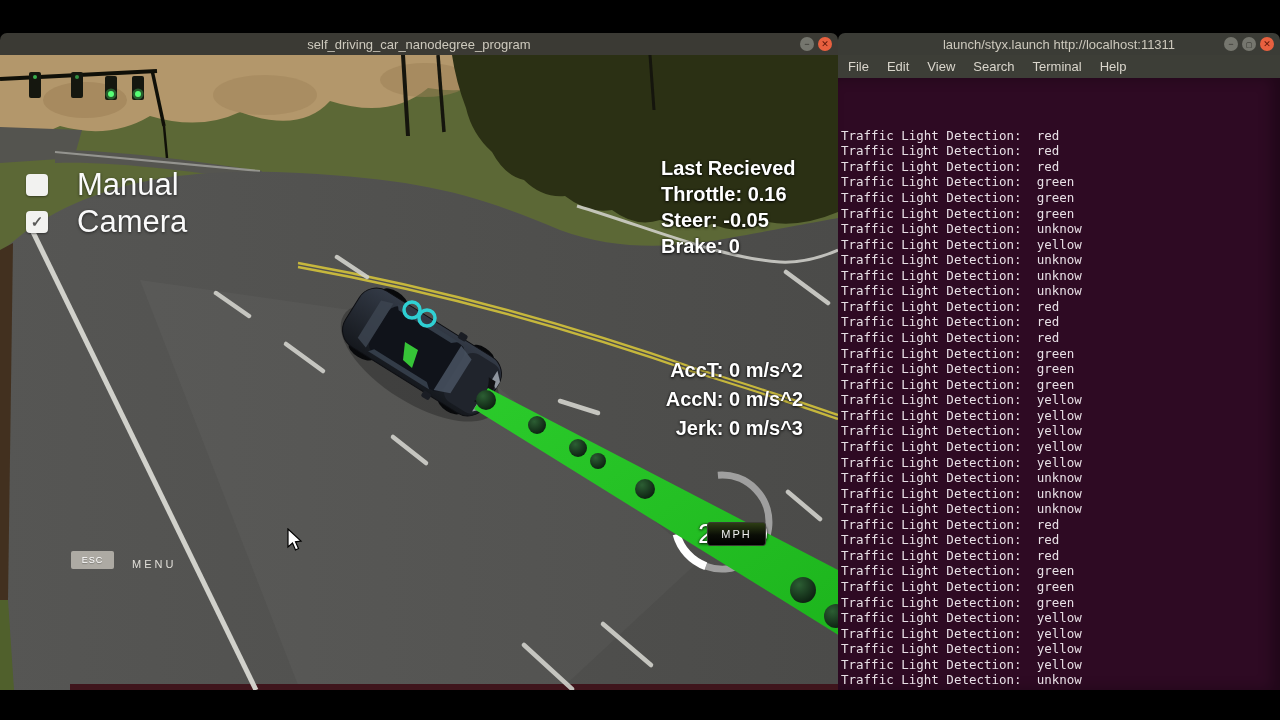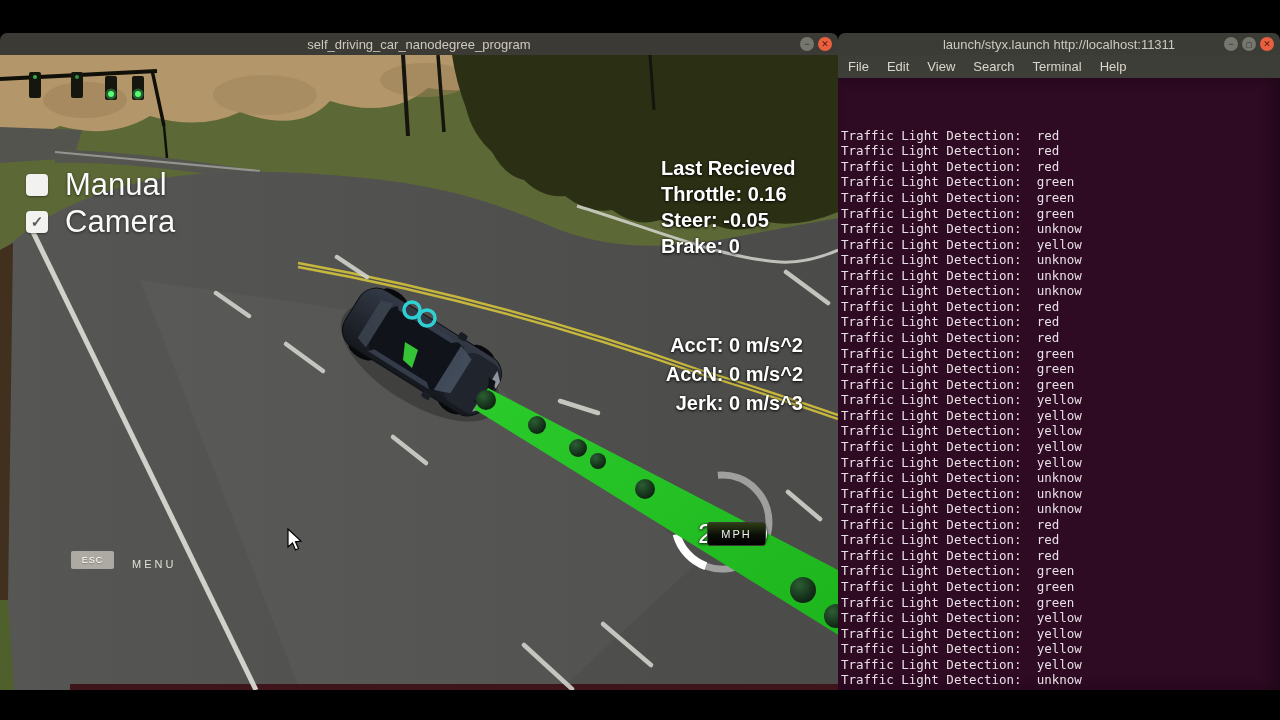--- a/index.html
+++ b/index.html
@@ -11,26 +11,26 @@
   .winbtns{position:absolute;right:6px;top:4px;display:flex;gap:4px;}
   .wbtn{width:14px;height:14px;border-radius:50%;display:flex;align-items:center;justify-content:center;
     font-size:9px;color:#2d2d28;line-height:1;}
   .wbtn.gray{background:#75766e;}
   .wbtn.orange{background:#e8603f;color:#5b1608;}
   
   #sim{left:0;top:33px;width:838px;height:657px;}
   #sim-viewport{position:absolute;left:0;top:22px;width:838px;height:635px;overflow:hidden;background:#515150;}
   #scene{position:absolute;left:0;top:0;}
   .hud{position:absolute;color:#fff;text-shadow:0 1px 3px rgba(0,0,0,.85),0 0 2px rgba(0,0,0,.6);}
-  .chk-row{position:absolute;left:26px;display:flex;align-items:center;gap:17px;}
+  .chk-row{position:absolute;left:26px;display:flex;align-items:center;gap:29px;}
   .chk-box{width:22px;height:22px;background:#f2f2f0;border-radius:4px;box-shadow:0 1px 2px rgba(0,0,0,.4);
     display:flex;align-items:center;justify-content:center;font-size:15px;font-weight:bold;color:#5a5a58;}
   .chk-label{font-size:31px;color:#fafafa;text-shadow:0 1px 3px rgba(0,0,0,.6);}
   #hud-last{top:100px;left:661px;font-size:20px;font-weight:bold;line-height:26px;}
-  #hud-acc{top:276px;right:35px;font-size:20px;font-weight:bold;line-height:29px;text-align:right;}
+  #hud-acc{top:301px;right:35px;font-size:20px;font-weight:bold;line-height:29px;text-align:right;}
   #speed-value{top:463px;left:690px;width:86px;text-align:center;font-size:28px;font-weight:400;}
   #mph-box{position:absolute;top:467px;left:707px;width:57px;height:22px;border-radius:3px;
     background:linear-gradient(180deg,#2d3d14 0%,#0a0d06 55%,#000 100%);border:1px solid #3a3a34;
     display:flex;align-items:center;justify-content:center;font-size:11px;letter-spacing:2px;color:#efefef;}
   #esc-btn{position:absolute;left:71px;top:496px;width:43px;height:18px;background:rgba(189,186,178,.85);
     border-radius:2px;display:flex;align-items:center;justify-content:center;font-size:9px;letter-spacing:1px;
     color:#fff;text-shadow:0 1px 1px rgba(0,0,0,.3);}
   #menu-hint{position:absolute;left:124px;top:503px;font-size:11px;letter-spacing:3px;color:#e0ded8;margin-left:8px;}
   #mouse-cursor{position:absolute;left:286px;top:473px;}
   

